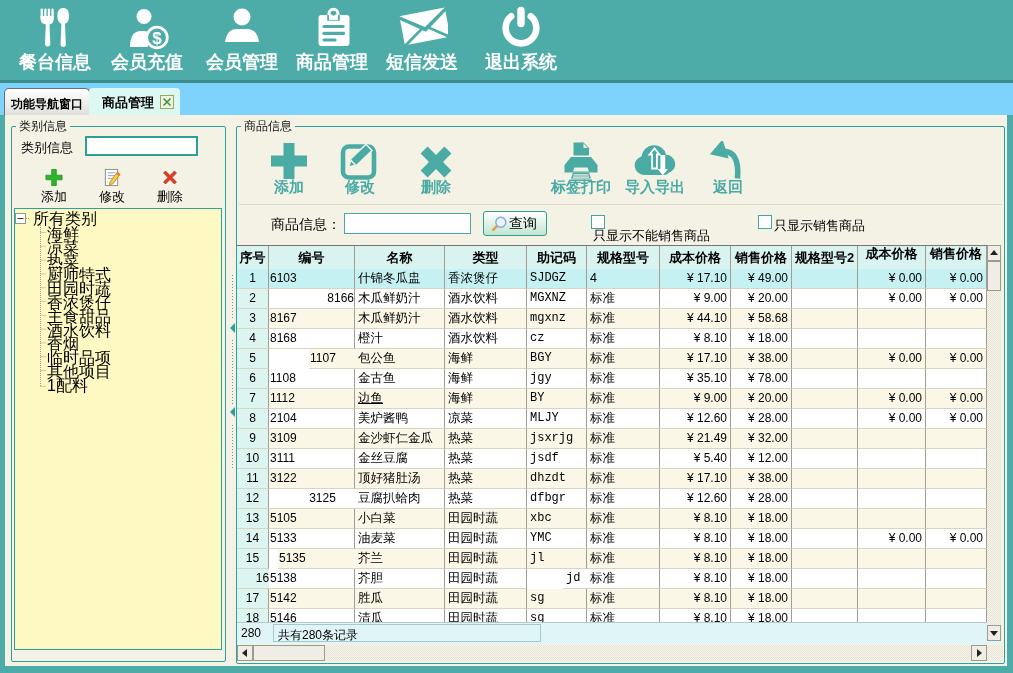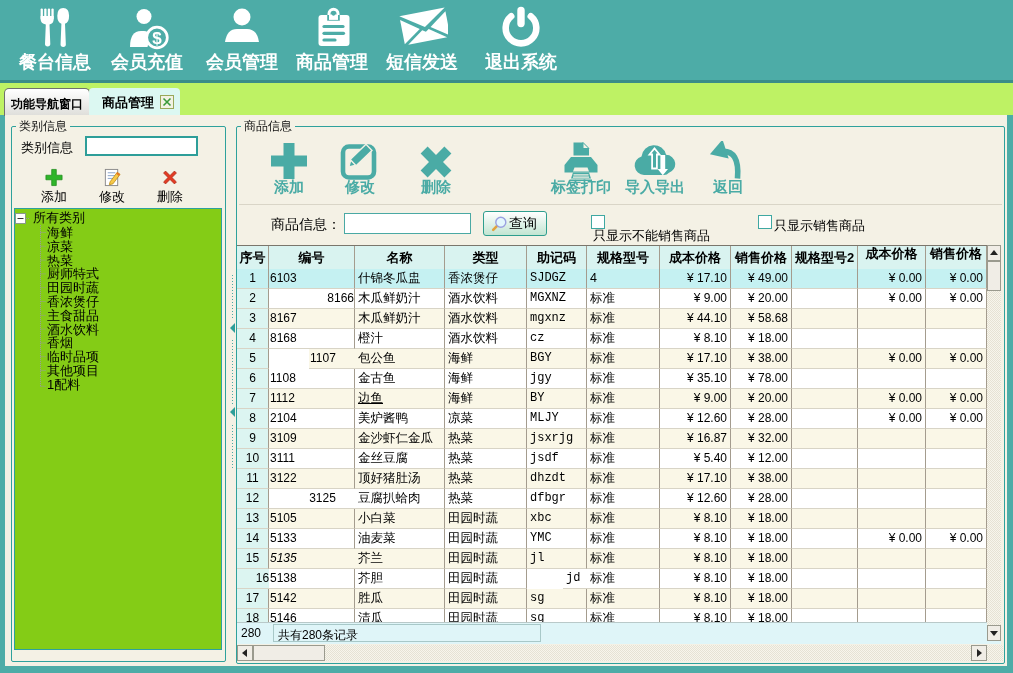--- a/index.html
+++ b/index.html
@@ -6,42 +6,42 @@
   body{width:1013px;height:673px;position:relative;overflow:hidden;
        font-family:"Liberation Sans",sans-serif;background:#4DACA7;}
   .abs{position:absolute;}
   
   #toolbar{left:0;top:0;width:1013px;height:80px;background:#4DACA7;}
   .titem{position:absolute;top:0;width:96px;height:80px;text-align:center;color:#fff;}
   .titem .ic{position:absolute;left:0;right:0;top:6px;height:44px;}
   .titem .lb{position:absolute;left:-10px;right:-10px;top:50px;font-size:18px;font-weight:bold;}
   #darkline{left:0;top:80px;width:1013px;height:3px;background:#3B8D88;}
   
-  #tabstrip{left:0;top:83px;width:1013px;height:32px;background:#bef264;}
+  #tabstrip{left:0;top:83px;width:1013px;height:32px;background:#7dd3fc;}
   #tab1{position:absolute;left:4px;top:5px;width:84px;height:27px;
         background:linear-gradient(#ffffff,#dededa);
         border:1px solid #6f6f6f;border-bottom:none;border-radius:5px 5px 0 0;
         font-size:12px;font-weight:bold;color:#000;text-align:center;line-height:30px;}
   #tab2{position:absolute;left:89px;top:5px;width:91px;height:27px;background:#dcf8f2;
         border-radius:4px 4px 0 0;font-size:13px;font-weight:bold;color:#000;
         text-align:left;line-height:30px;padding-left:13px;box-sizing:border-box;}
   #tabclose{position:absolute;left:71px;top:7px;width:12px;height:12px;background:#f2f2e4;
         border:1px solid #9aa85a;}
   
   #content{left:5px;top:115px;width:1002px;height:551px;background:#F4F1E5;}
   fieldset{position:absolute;margin:0;padding:0;border:1px solid #2EA19C;border-radius:2px;}
   legend{font-size:12px;color:#111;padding:0 3px;margin-left:4px;}
   
   #fs-left{left:6px;top:3px;width:213px;height:542px;}
   #lbl-lx{left:9px;top:4px;font-size:13px;color:#000;}
   #inp-l{left:73px;top:1px;width:109px;height:16px;border:2px solid #2E9E99;background:#fff;}
   .sbtn{position:absolute;text-align:center;width:44px;font-size:13px;color:#000;}
   .sbtn .si{display:block;margin:0 auto 1px auto;width:20px;height:19px;}
-  #tree{left:2px;top:73px;width:206px;height:440px;background:#84cc16;
-        border:1px solid #2EA19C;font-size:13px;color:#000;}
+  #tree{left:2px;top:73px;width:206px;height:440px;background:#fef9c3;
+        border:1px solid #2EA19C;font-size:16px;color:#000;}
   .tnode{position:absolute;left:32px;white-space:nowrap;}
   
   #split{left:224px;top:0px;width:7px;height:551px;}
   
   #fs-right{left:231px;top:3px;width:767px;height:544px;}
   .bbtn{position:absolute;width:76px;text-align:center;color:#4AABA5;}
   .bbtn .bi{display:block;margin:0 auto;width:42px;height:40px;}
   .bbtn .bl{font-size:15px;font-weight:bold;margin-top:-3px;}
   #sep1{position:absolute;left:2px;top:69px;width:763px;height:1px;background:#d9d5c7;}
   #srow{position:absolute;left:0;top:71px;width:765px;height:40px;font-size:13px;color:#000;}
@@ -415,21 +415,21 @@
 <div class="cell cp" style="left:621px;width:68px;">¥ 0.00</div>
 <div class="cell cp" style="left:689px;width:61px;">¥ 0.00</div>
 </div>
 <div class="row odd" style="top:183px;">
 <div class="cell c0" style="left:0px;width:32px;">9</div>
 <div class="cell c1" style="left:32px;width:86px;">3109</div>
 <div class="cell c2" style="left:118px;width:90px;">金沙虾仁金瓜</div>
 <div class="cell c2" style="left:208px;width:82px;">热菜</div>
 <div class="cell c4" style="left:290px;width:60px;">jsxrjg</div>
 <div class="cell c2" style="left:350px;width:73px;">标准</div>
-<div class="cell cp" style="left:423px;width:71px;">¥ 16.87</div>
+<div class="cell cp" style="left:423px;width:71px;">¥ 21.49</div>
 <div class="cell cp" style="left:494px;width:61px;">¥ 32.00</div>
 <div class="cell c2" style="left:555px;width:66px;"></div>
 <div class="cell cp" style="left:621px;width:68px;"></div>
 <div class="cell cp" style="left:689px;width:61px;"></div>
 </div>
 <div class="row even" style="top:203px;">
 <div class="cell c0" style="left:0px;width:32px;">10</div>
 <div class="cell c1" style="left:32px;width:86px;">3111</div>
 <div class="cell c2" style="left:118px;width:90px;">金丝豆腐</div>
 <div class="cell c2" style="left:208px;width:82px;">热菜</div>
@@ -488,21 +488,21 @@
 <div class="cell c4" style="left:290px;width:60px;">YMC</div>
 <div class="cell c2" style="left:350px;width:73px;">标准</div>
 <div class="cell cp" style="left:423px;width:71px;">¥ 8.10</div>
 <div class="cell cp" style="left:494px;width:61px;">¥ 18.00</div>
 <div class="cell c2" style="left:555px;width:66px;"></div>
 <div class="cell cp" style="left:621px;width:68px;">¥ 0.00</div>
 <div class="cell cp" style="left:689px;width:61px;">¥ 0.00</div>
 </div>
 <div class="row odd" style="top:303px;">
 <div class="cell c0" style="left:0px;width:32px;">15</div>
-<div class="cell c1" style="left:32px;width:96px;font-style:italic;">5135</div>
+<div class="cell c1" style="left:41px;width:81px;">5135</div>
 <div class="cell c2" style="left:118px;width:90px;">芥兰</div>
 <div class="cell c2" style="left:208px;width:82px;">田园时蔬</div>
 <div class="cell c4" style="left:290px;width:60px;">jl</div>
 <div class="cell c2" style="left:350px;width:73px;">标准</div>
 <div class="cell cp" style="left:423px;width:71px;">¥ 8.10</div>
 <div class="cell cp" style="left:494px;width:61px;">¥ 18.00</div>
 <div class="cell c2" style="left:555px;width:66px;"></div>
 <div class="cell cp" style="left:621px;width:68px;"></div>
 <div class="cell cp" style="left:689px;width:61px;"></div>
 </div>

